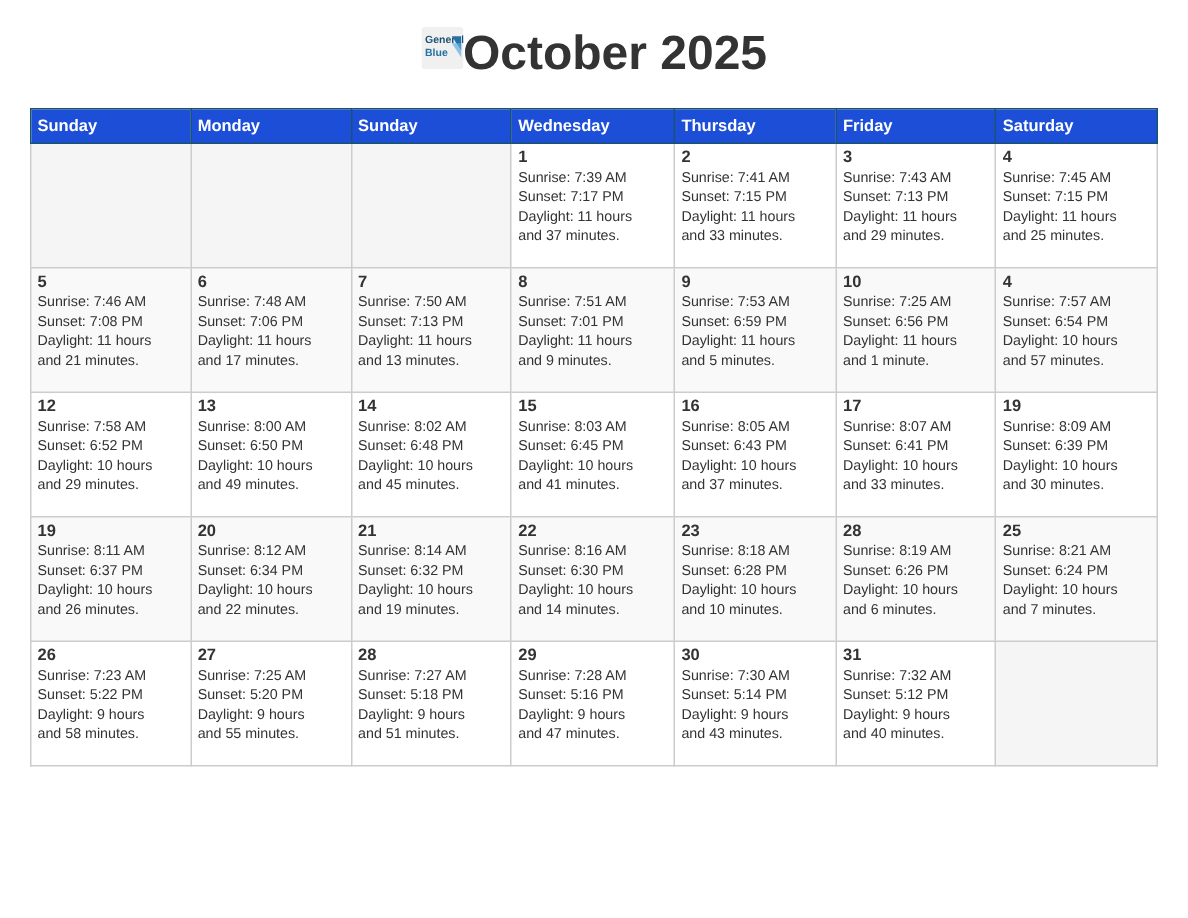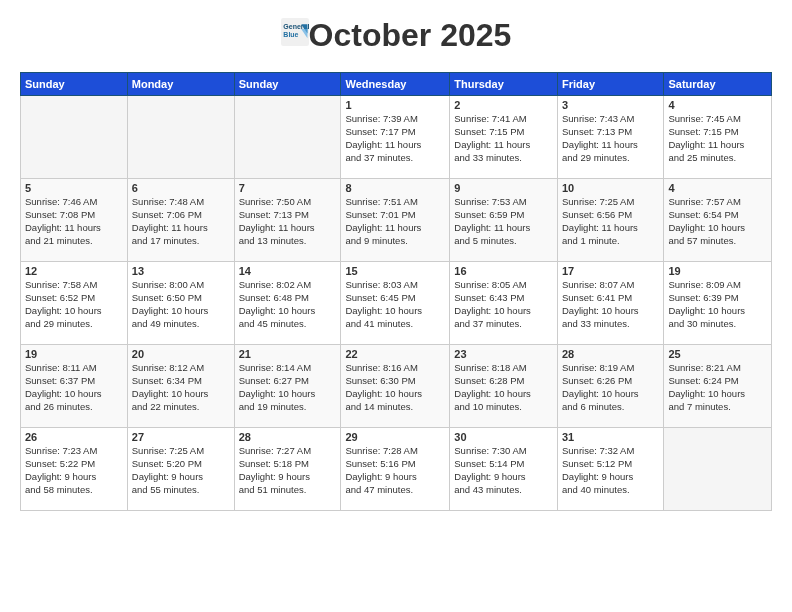--- a/index.html
+++ b/index.html
@@ -264,21 +264,21 @@
           <td>
             <div class="day-number">20</div>
             <div class="day-info">Sunrise: 8:12 AM</div>
             <div class="day-info">Sunset: 6:34 PM</div>
             <div class="day-info">Daylight: 10 hours</div>
             <div class="day-info">and 22 minutes.</div>
           </td>
           <td>
             <div class="day-number">21</div>
             <div class="day-info">Sunrise: 8:14 AM</div>
-            <div class="day-info">Sunset: 6:27 PM</div>
+            <div class="day-info">Sunset: 6:32 PM</div>
             <div class="day-info">Daylight: 10 hours</div>
             <div class="day-info">and 19 minutes.</div>
           </td>
           <td>
             <div class="day-number">22</div>
             <div class="day-info">Sunrise: 8:16 AM</div>
             <div class="day-info">Sunset: 6:30 PM</div>
             <div class="day-info">Daylight: 10 hours</div>
             <div class="day-info">and 14 minutes.</div>
           </td>

